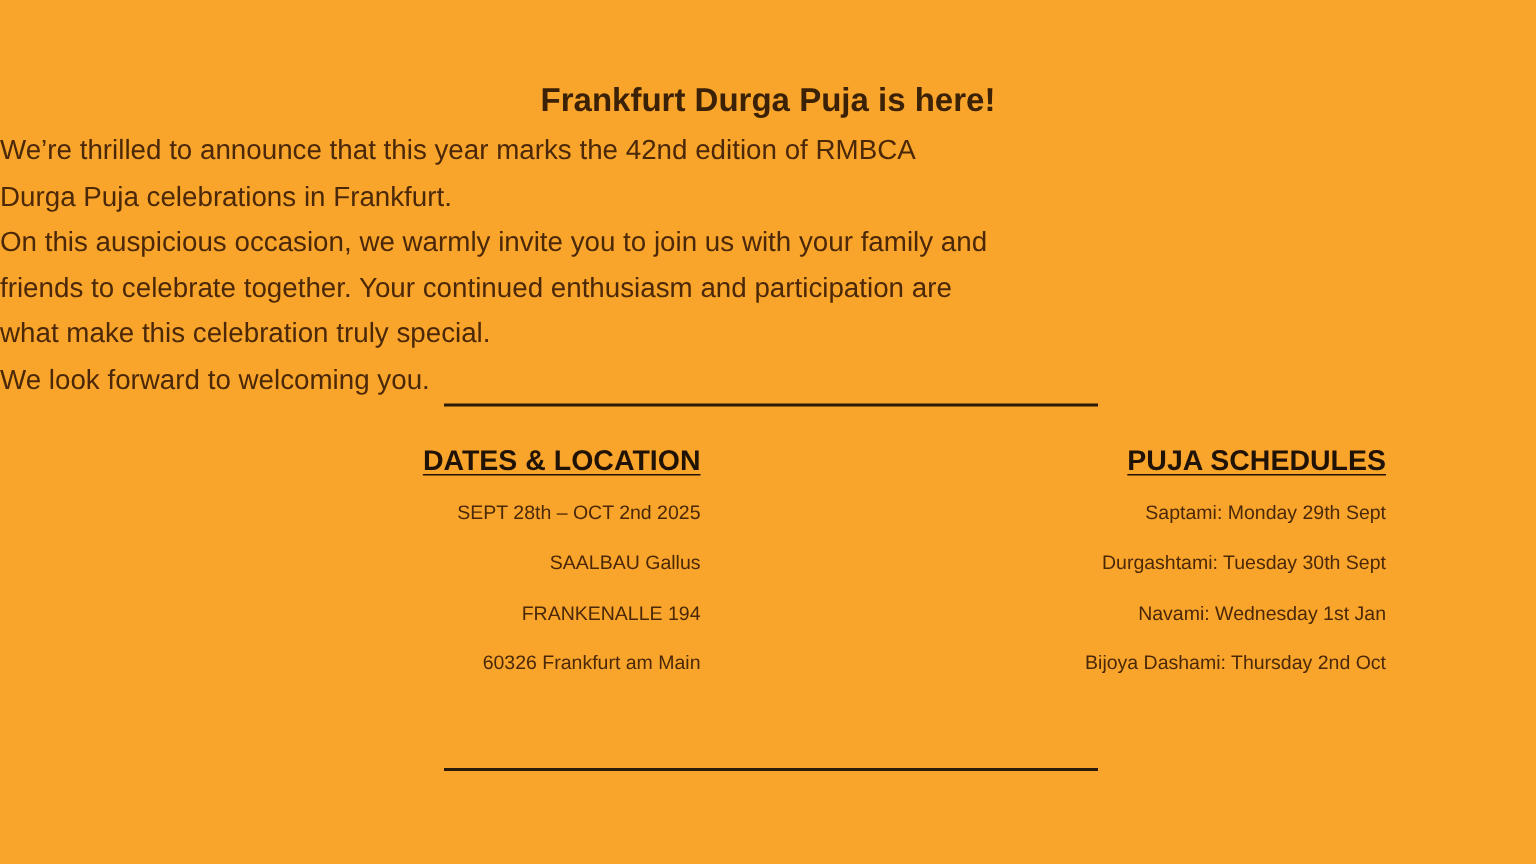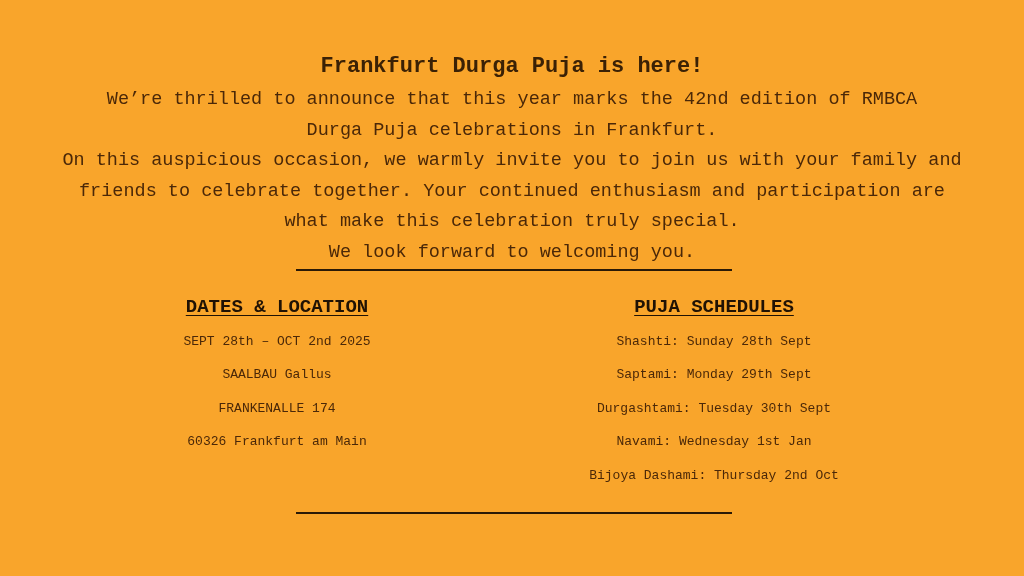--- a/index.html
+++ b/index.html
@@ -5,59 +5,59 @@
   html, body {
     margin: 0;
     padding: 0;
     background: #e8e8e8;
   }
   .slide {
     position: relative;
     width: 1024px;
     height: 576px;
     background: #F9A52B;
-    font-family: Liberation Mono, monospace;
+    font-family: Liberation Sans, sans-serif;
     overflow: hidden;
   }
   .title {
     position: absolute;
     top: 53px;
     left: 0;
     width: 1024px;
     text-align: center;
     font-size: 22px;
     font-weight: bold;
     color: #3B2105;
     line-height: 28px;
   }
   .intro {
     position: absolute;
     top: 85px;
     left: 0;
     width: 1024px;
-    text-align: center;
+    text-align: left;
   }
   .intro-line {
     font-size: 18.5px;
     line-height: 30.6px;
     color: #4B2808;
   }
   .divider {
     position: absolute;
     left: 296px;
     width: 436px;
     height: 0;
     border-top: 2px solid #2B1A06;
   }
   .divider-top { top: 269px; }
   .divider-bottom { top: 512px; }
   .col {
     position: absolute;
     top: 291px;
-    text-align: center;
+    text-align: right;
   }
   .col-left { left: 87px; width: 380px; }
   .col-right { left: 504px; width: 420px; }
   .col-heading {
     font-size: 19px;
     line-height: 33.5px;
     font-weight: bold;
     text-decoration: underline;
     text-underline-offset: 3px;
     color: #201204;
@@ -83,27 +83,26 @@
     <div class="intro-line">what make this celebration truly special.</div>
     <div class="intro-line">We look forward to welcoming you.</div>
   </div>
 
   <div class="divider divider-top"></div>
 
   <div class="col col-left">
     <div class="col-heading">DATES &amp; LOCATION</div>
     <div class="col-line">SEPT 28th – OCT 2nd 2025</div>
     <div class="col-line">SAALBAU Gallus</div>
-    <div class="col-line">FRANKENALLE 174</div>
+    <div class="col-line">FRANKENALLE 194</div>
     <div class="col-line">60326 Frankfurt am Main</div>
   </div>
 
   <div class="col col-right">
     <div class="col-heading">PUJA SCHEDULES</div>
-    <div class="col-line">Shashti: Sunday 28th Sept</div>
     <div class="col-line">Saptami: Monday 29th Sept</div>
     <div class="col-line">Durgashtami: Tuesday 30th Sept</div>
     <div class="col-line">Navami: Wednesday 1st Jan</div>
     <div class="col-line">Bijoya Dashami: Thursday 2nd Oct</div>
   </div>
 
   <div class="divider divider-bottom"></div>
 
 </div>
 

